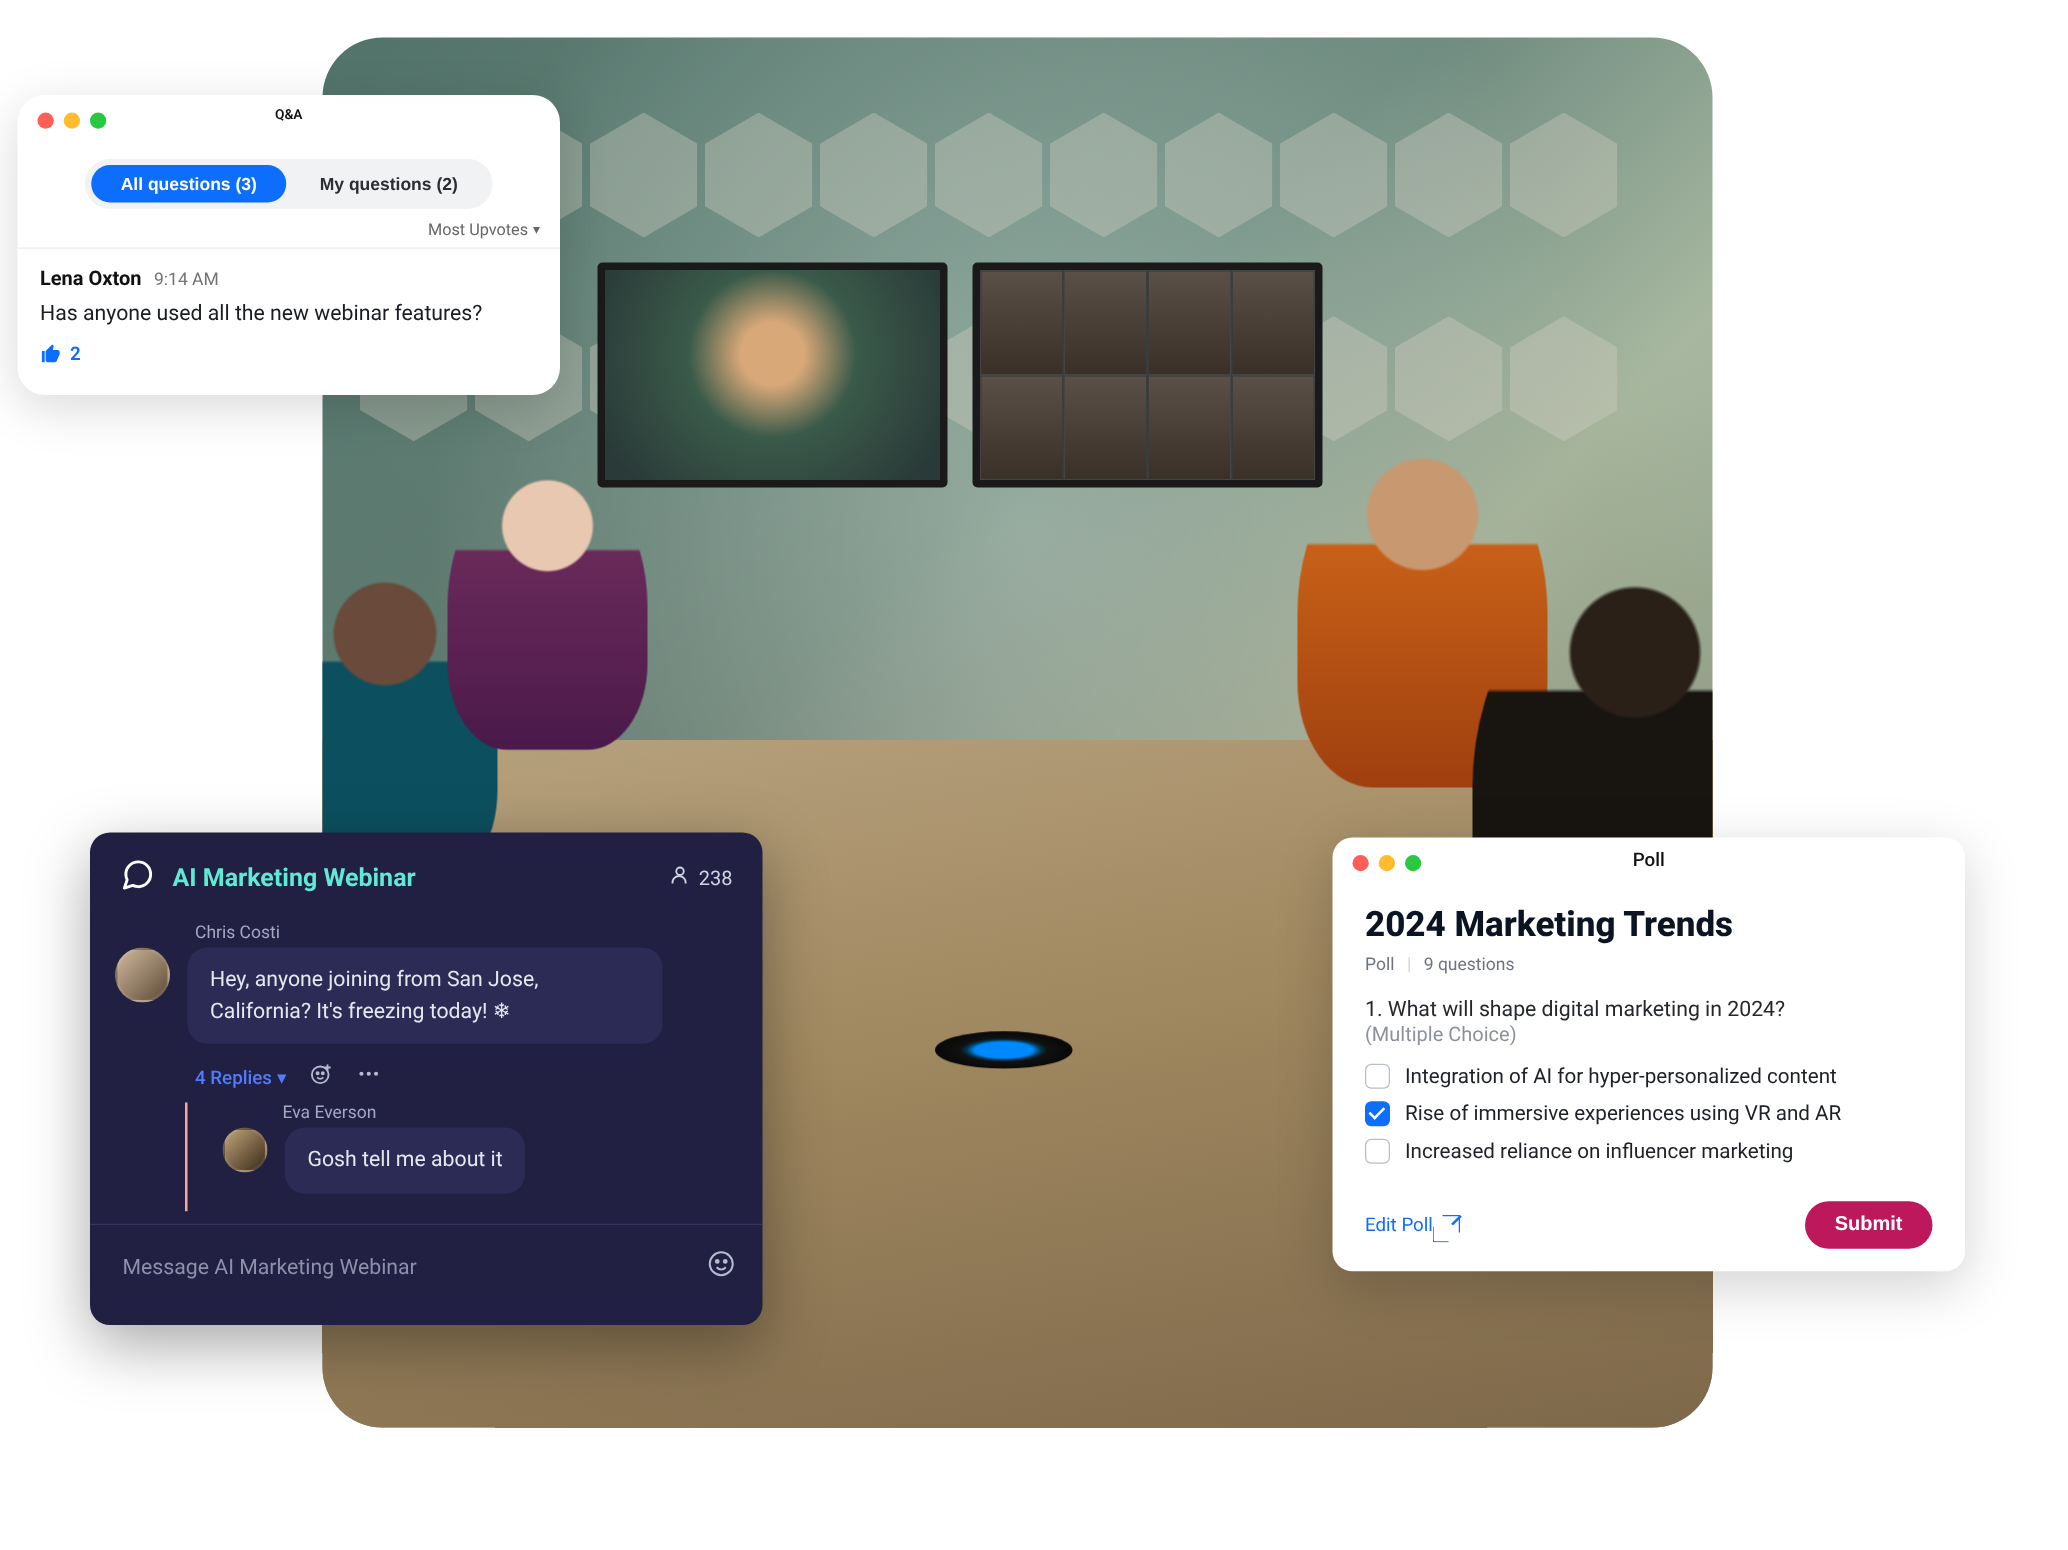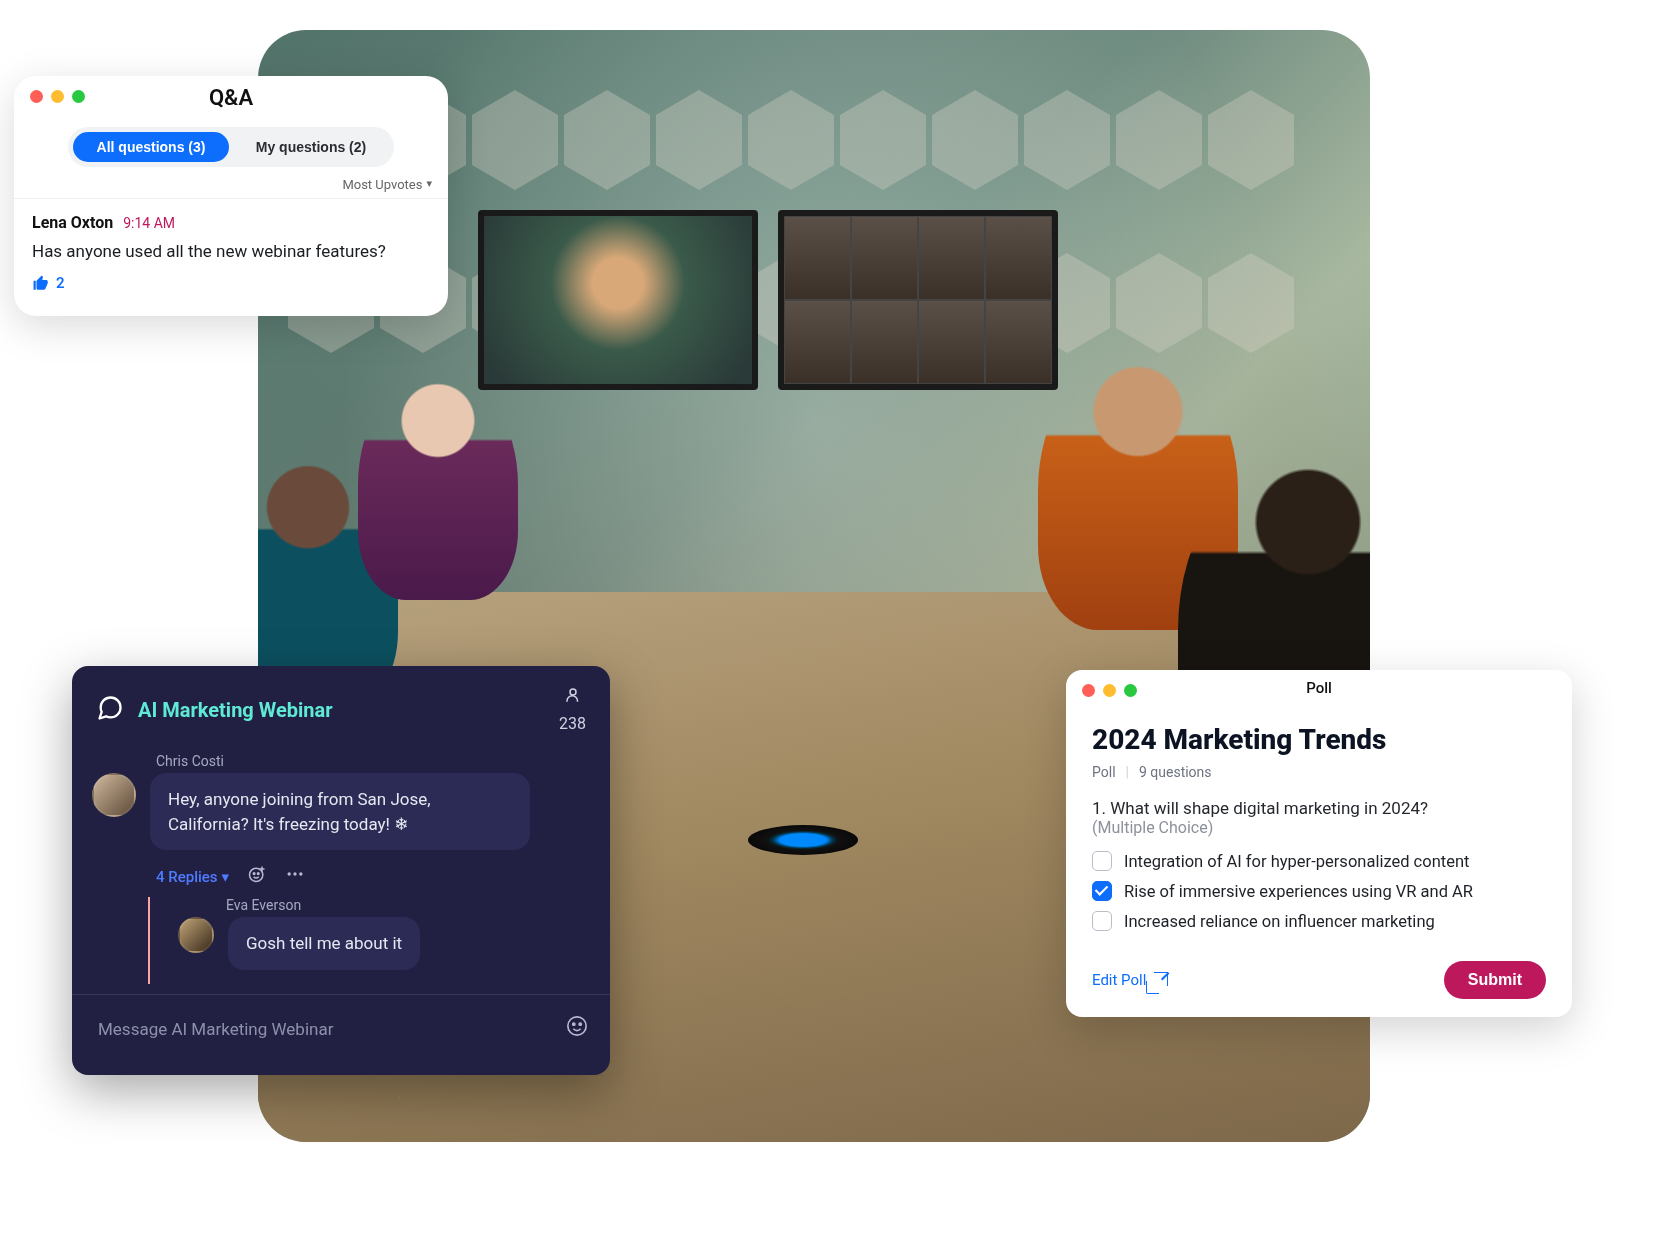--- a/index.html
+++ b/index.html
@@ -113,21 +113,21 @@
     .qa-title-row {
       position: relative;
       height: 0;
     }
     .qa-title {
       position: absolute;
       top: -32px;
       width: 100%;
       text-align: center;
       font-weight: 600;
-      font-size: 22px;
+      font-size: 11px;
       color: #111;
     }
     .qa-tabs {
       background: #f1f2f4;
       margin: 10px 54px 0 54px;
       border-radius: 999px;
       padding: 5px;
       display: flex;
       gap: 4px;
     }
@@ -169,21 +169,21 @@
       align-items: baseline;
       gap: 10px;
     }
     .qa-meta .name {
       font-weight: 700;
       font-size: 16px;
       color: #111;
     }
     .qa-meta .time {
       font-size: 14px;
-      color: #be185d;
+      color: #737373;
     }
     .qa-question {
       margin-top: 8px;
       font-size: 17px;
       line-height: 1.4;
       color: #1a1d21;
     }
     .qa-upvote {
       display: inline-flex;
       align-items: center;
@@ -222,21 +222,20 @@
       font-size: 20px;
       font-weight: 700;
       color: #5eead4;
     }
     .chat-header .count {
       display: flex;
       align-items: center;
       gap: 6px;
       font-size: 16px;
       color: #cfd2e2;
-      flex-direction: column;
     }
     .chat-thread {
       padding: 0 20px 10px 20px;
     }
     .msg {
       margin-top: 6px;
     }
     .msg .sender {
       font-size: 14px;
       color: #a4a8c0;

